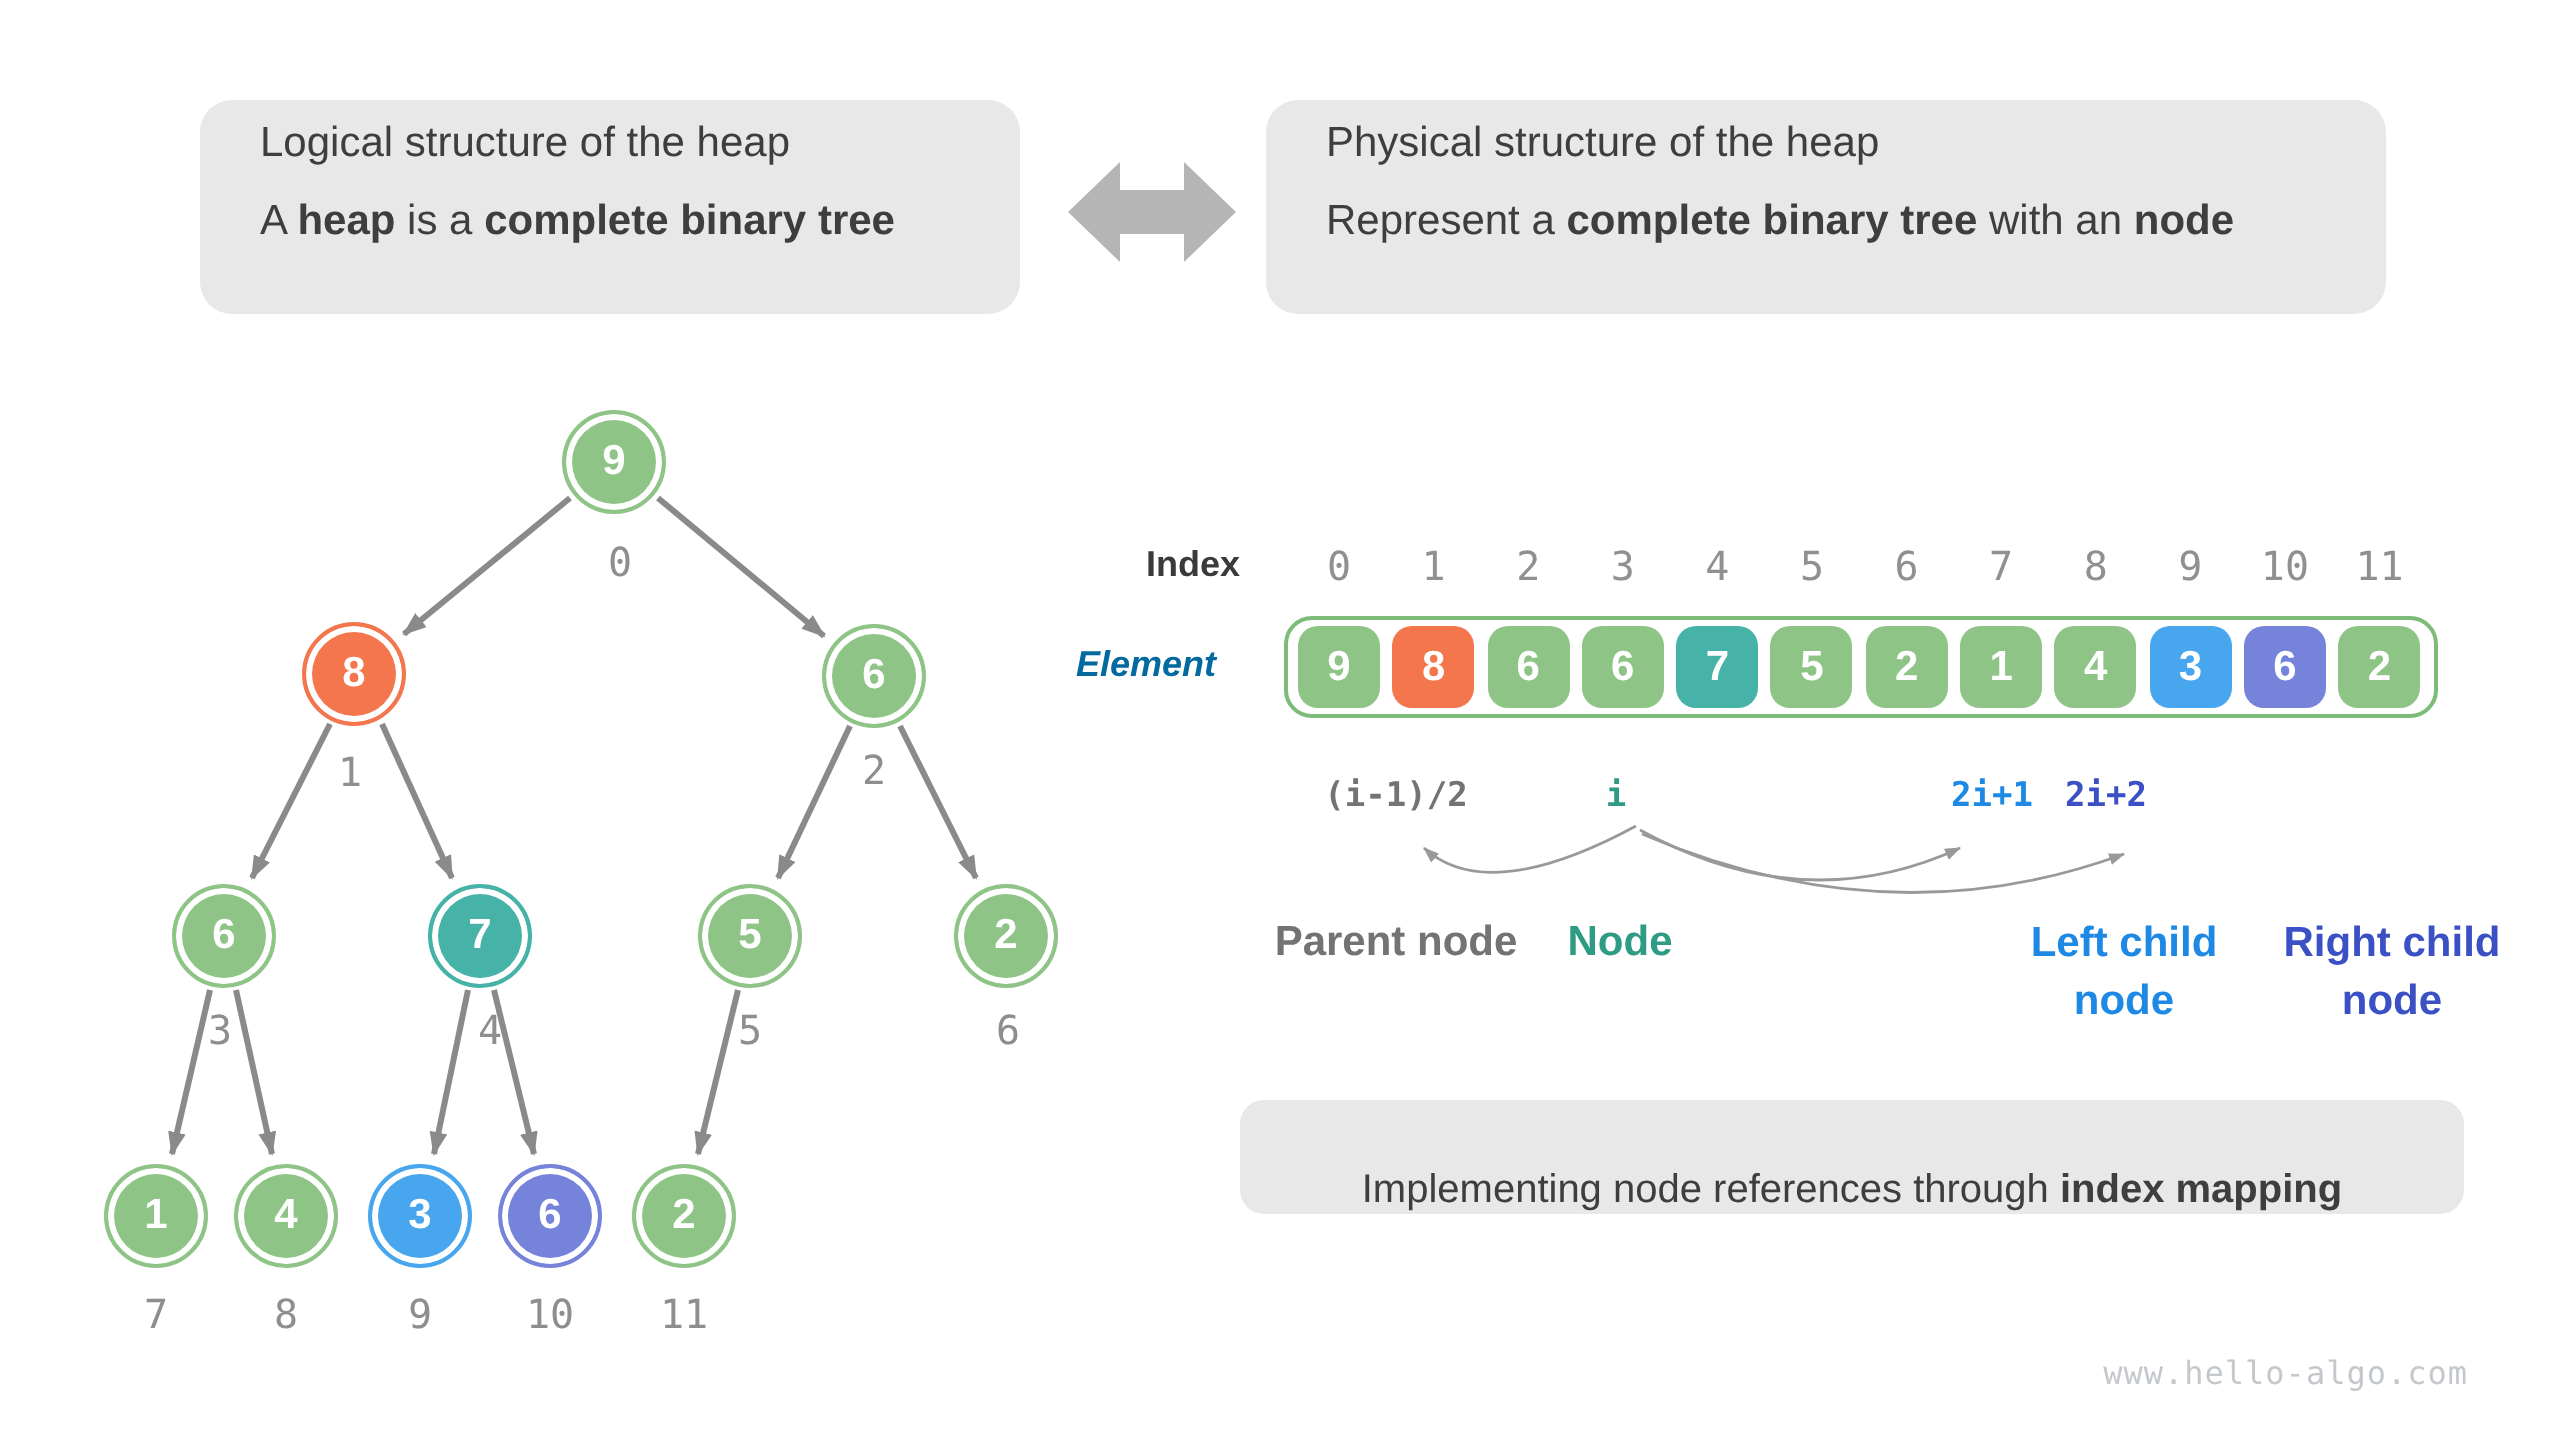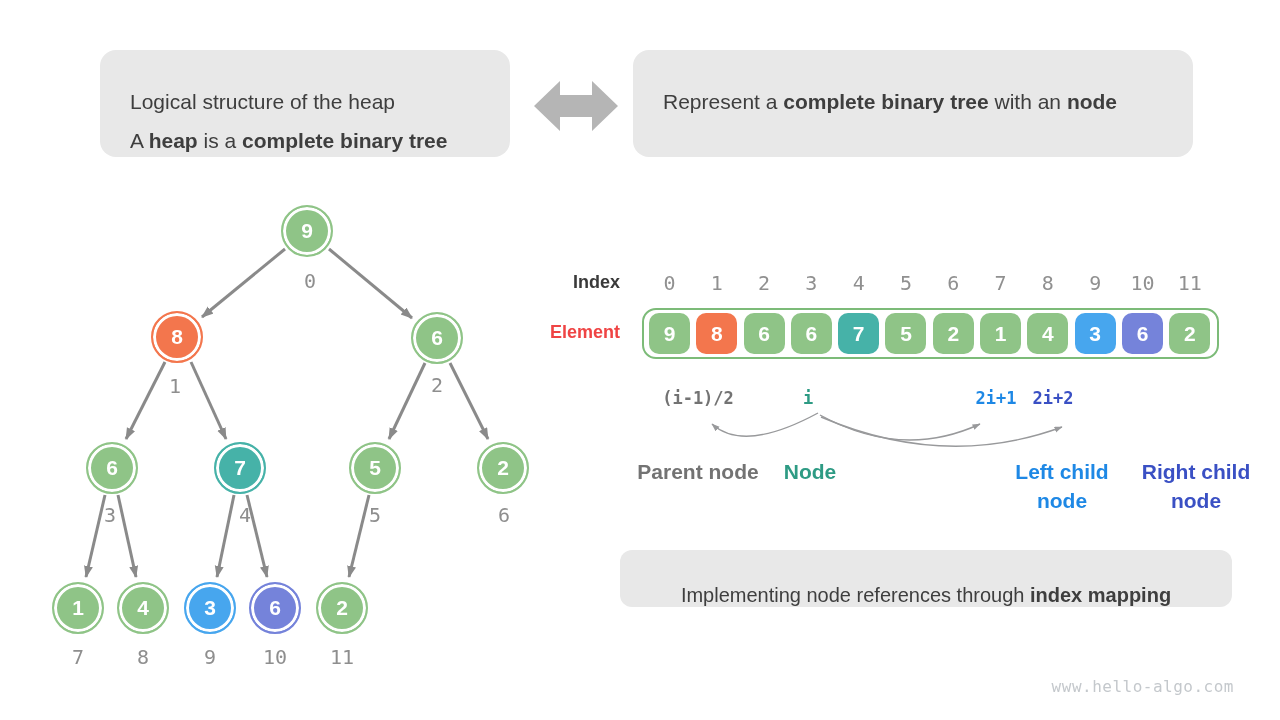--- a/index.html
+++ b/index.html
@@ -2,21 +2,21 @@
 <html><head>
 <meta charset="utf-8">
 <style>
   html,body{margin:0;padding:0;}
   body{width:1280px;height:720px;background:#ffffff;position:relative;overflow:hidden;
        font-family:"Liberation Sans",sans-serif;}
   .abs{position:absolute;}
 
   
   .gbox{background:#E8E8E8;border-radius:16px;color:#3E3E3E;font-size:21px;}
-  .gbox .lines{padding:32px 0 0 30px;line-height:39px;}
+  .gbox .lines{padding:2px 0 0 30px;line-height:39px;}
   .b{font-weight:bold;}
 
   
   .node{width:52px;height:52px;border-radius:50%;box-sizing:border-box;
         border:2.5px solid transparent;box-shadow:inset 0 0 0 3px #fff;
         display:flex;align-items:center;justify-content:center;
         color:#fff;font-size:21px;font-weight:bold;}
   .c-green {background:#8FC487;border-color:#8FC487;}
   .c-orange{background:#F3764D;border-color:#F3764D;}
   .c-teal  {background:#46B2A8;border-color:#46B2A8;}
@@ -90,20 +90,21 @@
 
 <div class="abs gbox" style="left:100px;top:50px;width:410px;height:107px;">
   <div class="lines">
     <div>Logical structure of the heap</div>
     <div><span>A </span><span class="b">heap</span><span> is a </span><span class="b">complete binary tree</span></div>
   </div>
 </div>
 
 <div class="abs gbox" style="left:633px;top:50px;width:560px;height:107px;">
   <div class="lines">
+    <div>Physical structure of the heap</div>
     <div><span>Represent a </span><span class="b">complete binary tree</span><span> with an </span><span class="b">node</span></div>
   </div>
 </div>
 
 <div class="abs node c-green" style="left:281px;top:205px">
     <span>9</span>
   </div>
 <div class="abs node c-orange" style="left:151px;top:311px">
     <span>8</span>
   </div>
@@ -145,21 +146,21 @@
 <span class="abs tidx" style="left:245px;top:515px">4</span>
 <span class="abs tidx" style="left:375px;top:515px">5</span>
 <span class="abs tidx" style="left:504px;top:515px">6</span>
 <span class="abs tidx" style="left:78px;top:657px">7</span>
 <span class="abs tidx" style="left:143px;top:657px">8</span>
 <span class="abs tidx" style="left:210px;top:657px">9</span>
 <span class="abs tidx" style="left:275px;top:657px">10</span>
 <span class="abs tidx" style="left:342px;top:657px">11</span>
 
 <div class="abs arr-label" style="left:528px;top:272px;color:#3A3A3A;">Index</div>
-<div class="abs arr-label" style="left:528px;top:322px;color:#ef4444;">Element</div>
+<div class="abs arr-label" style="left:516px;top:322px;color:#0369a1;font-style:italic;">Element</div>
 
 <div class="abs idx-row" style="left:649px;top:271px;">
   <span>0</span>
   <span>1</span>
   <span>2</span>
   <span>3</span>
   <span>4</span>
   <span>5</span>
   <span>6</span>
   <span>7</span>

